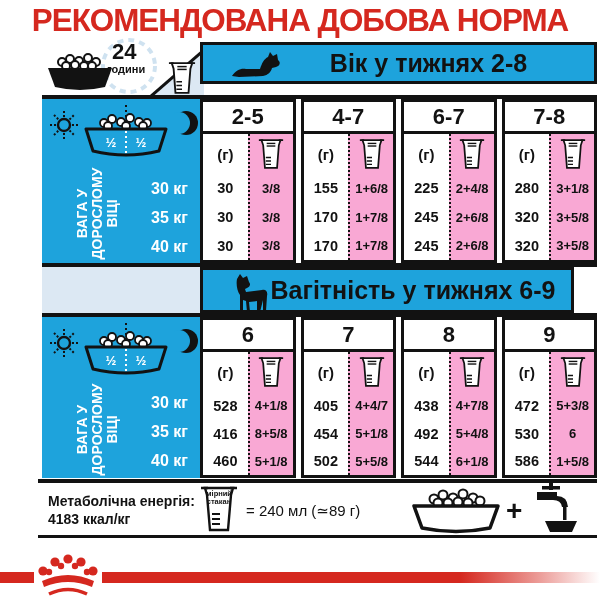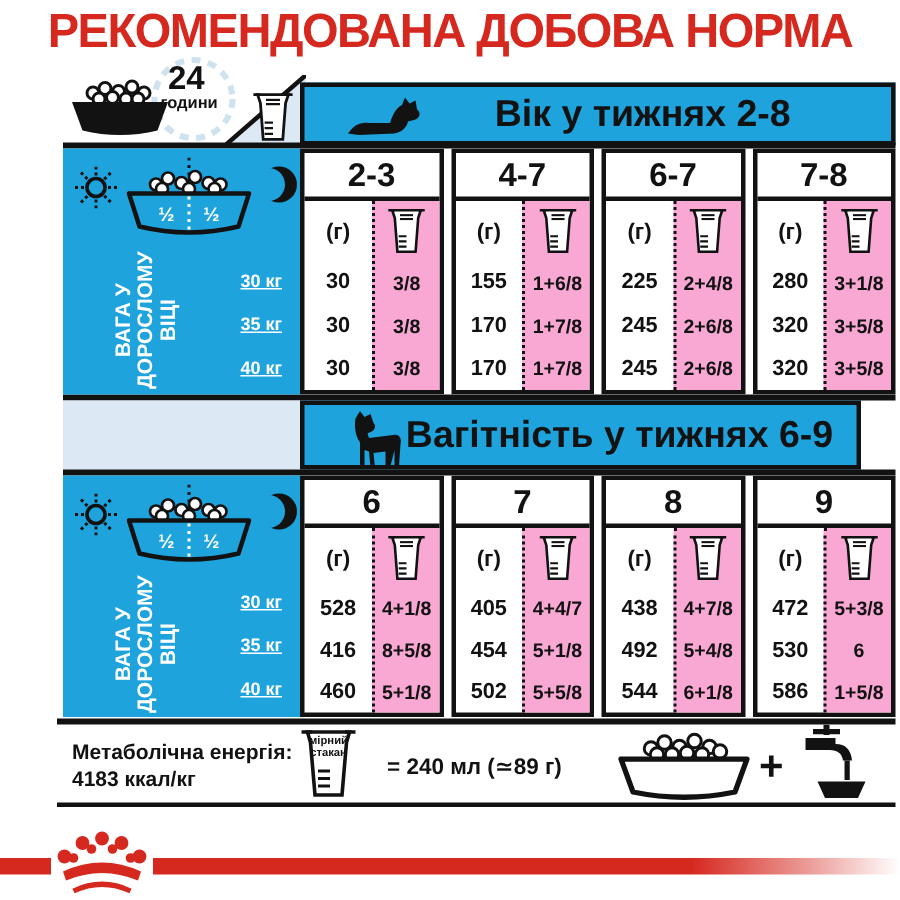--- a/index.html
+++ b/index.html
@@ -10,38 +10,38 @@
          letter-spacing:-1px;color:#d5281f;white-space:nowrap;transform:scaleX(.98);}
   .hline{background:#121212;}
   
   .banner{background:#1ea3dc;border:3px solid #121212;box-sizing:border-box;
           display:flex;align-items:center;}
   .banner-title{font-size:25px;font-weight:bold;color:#121212;white-space:nowrap;}
   
   .side{background:#1ea3dc;}
   .vlabel{color:#fff;font-weight:bold;font-size:14px;line-height:15px;text-align:center;
           transform:rotate(-90deg);}
-  .wt{position:absolute;right:12px;color:#fff;font-weight:bold;font-size:12px;white-space:nowrap;text-decoration:underline;}
+  .wt{position:absolute;right:12px;color:#fff;font-weight:bold;font-size:16px;white-space:nowrap;}
   
   .grid{display:flex;gap:5px;}
   .col{flex:1;border:3px solid #121212;box-sizing:border-box;background:#fff;
        display:flex;flex-direction:column;}
   .col-head{height:29px;border-bottom:3px solid #121212;display:flex;align-items:center;
             justify-content:center;font-size:22px;font-weight:bold;flex:none;}
   .col-body{flex:1;display:flex;}
   .half{width:50%;display:flex;flex-direction:column;box-sizing:border-box;}
   .half.cup{background:#f9a8d4;border-left:2px dotted #121212;}
   .sub{height:40px;flex:none;display:flex;align-items:center;justify-content:center;
        font-size:15px;font-weight:bold;}
   .val{flex:1;display:flex;align-items:center;justify-content:center;
        font-size:14.5px;font-weight:bold;}
   .half.cup .val{font-size:13px;}
   .pale{background:#dce8f3;}
   .footer-txt{font-size:14px;font-weight:bold;line-height:18px;}
-  .eq{font-size:15px;font-weight:bold;white-space:nowrap;margin-left:12px;}
+  .eq{font-size:15px;font-weight:normal;white-space:nowrap;}
   .plus{font-size:28px;font-weight:bold;}
   .clocknum{font-size:22px;font-weight:bold;line-height:20px;}
   .clockunit{font-size:11px;font-weight:bold;}
   .redbar{background:#d5281f;}
   .redbar.fade{background:linear-gradient(to right,#d5281f 0%,#d5281f 72%,rgba(213,40,31,.45) 88%,rgba(213,40,31,0) 100%);}
 </style>
 </head>
 <body>
 
 <div class="page">
@@ -81,21 +81,21 @@
   <div class="abs" style="left:168px;top:61px;width:28px;height:34px;">
     <svg width="28" height="34" viewBox="0 0 30 36">
       <path d="M4 2 L26 2 L24 8 L22 34 L8 34 L6 8 Z" fill="#fff" stroke="#121212" stroke-width="2"></path>
       <path d="M1 2 L6 2 M24 2 L29 2" stroke="#121212" stroke-width="2"></path>
       <rect x="10" y="5" width="10" height="1.6" fill="#121212"></rect>
       <rect x="10" y="8" width="10" height="1.6" fill="#121212"></rect>
       <path d="M9 22 h6 M9 26 h6 M9 30 h6" stroke="#121212" stroke-width="1.6"></path>
     </svg>
   </div>
 
-  <div class="abs banner" style="left:200px;top:55px;width:397px;height:42px;">
+  <div class="abs banner" style="left:200px;top:42px;width:397px;height:42px;">
     <span class="abs" style="left:28px;top:6px;">
       <svg width="52" height="28" viewBox="0 0 52 28">
         <path d="M1 25 C5 19 10 17 15 18 L29 18 C31 12 33 8 37 6 L39 1 L42 5 L46 3 L47 9 C50 11 49 15 45 16 L41 17 C40 21 37 24 32 25 L8 26 Z" fill="#121212"></path>
       </svg>
     </span>
     <span class="banner-title" style="margin:0 auto;padding-left:60px;">Вік у тижнях 2-8</span>
   </div>
 
   <div class="abs hline" style="left:42px;top:95px;width:555px;height:4px;"></div>
   <div class="abs hline" style="left:42px;top:263px;width:555px;height:4px;"></div>
@@ -147,21 +147,21 @@
       <div>ДОРОСЛОМУ</div>
       <div>ВІЦІ</div>
     </div>
     <span class="wt" style="top:81px;">30 кг</span>
     <span class="wt" style="top:110px;">35 кг</span>
     <span class="wt" style="top:139px;">40 кг</span>
   </div>
 
   <div class="abs grid" style="left:200px;top:99px;width:397px;height:164px;">
       <div class="col">
-        <div class="col-head">2-3</div>
+        <div class="col-head">2-5</div>
         <div class="col-body">
           <div class="half g">
             <div class="sub">(г)</div>
             <div class="val">30</div>
             <div class="val">30</div>
             <div class="val">30</div>
           </div>
           <div class="half cup">
             <div class="sub">
               <svg width="26" height="32" viewBox="0 0 30 36">

